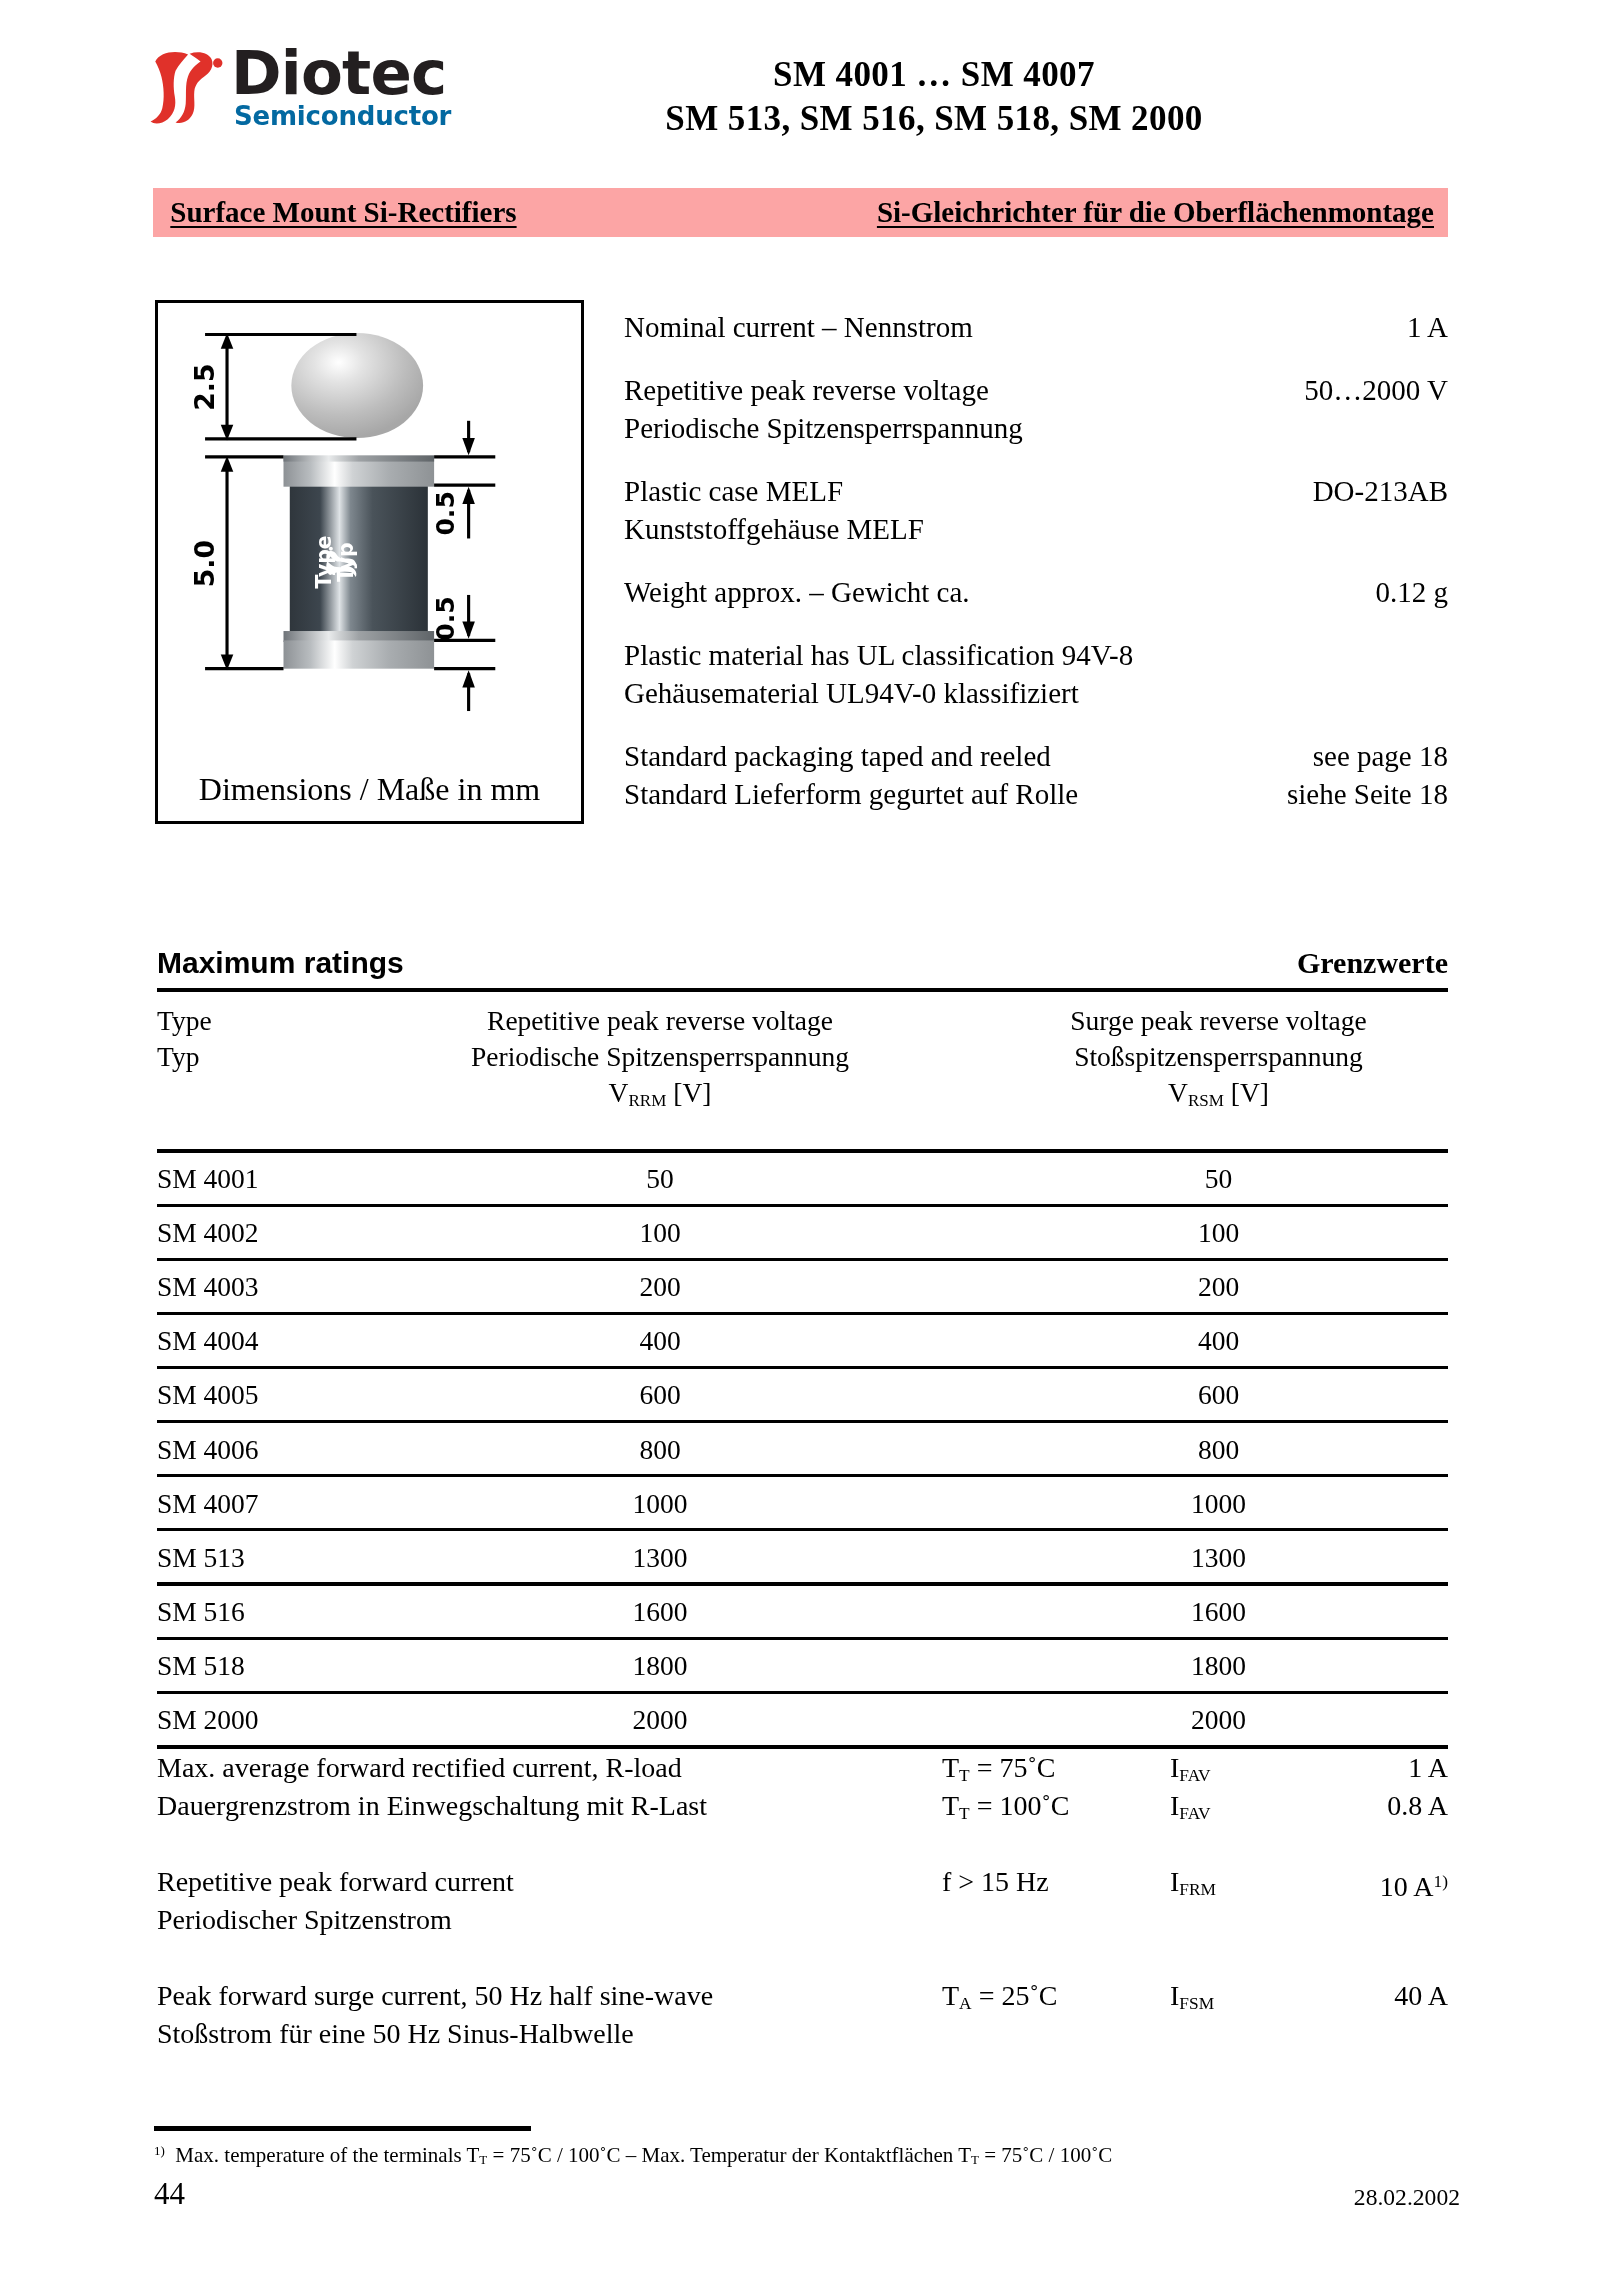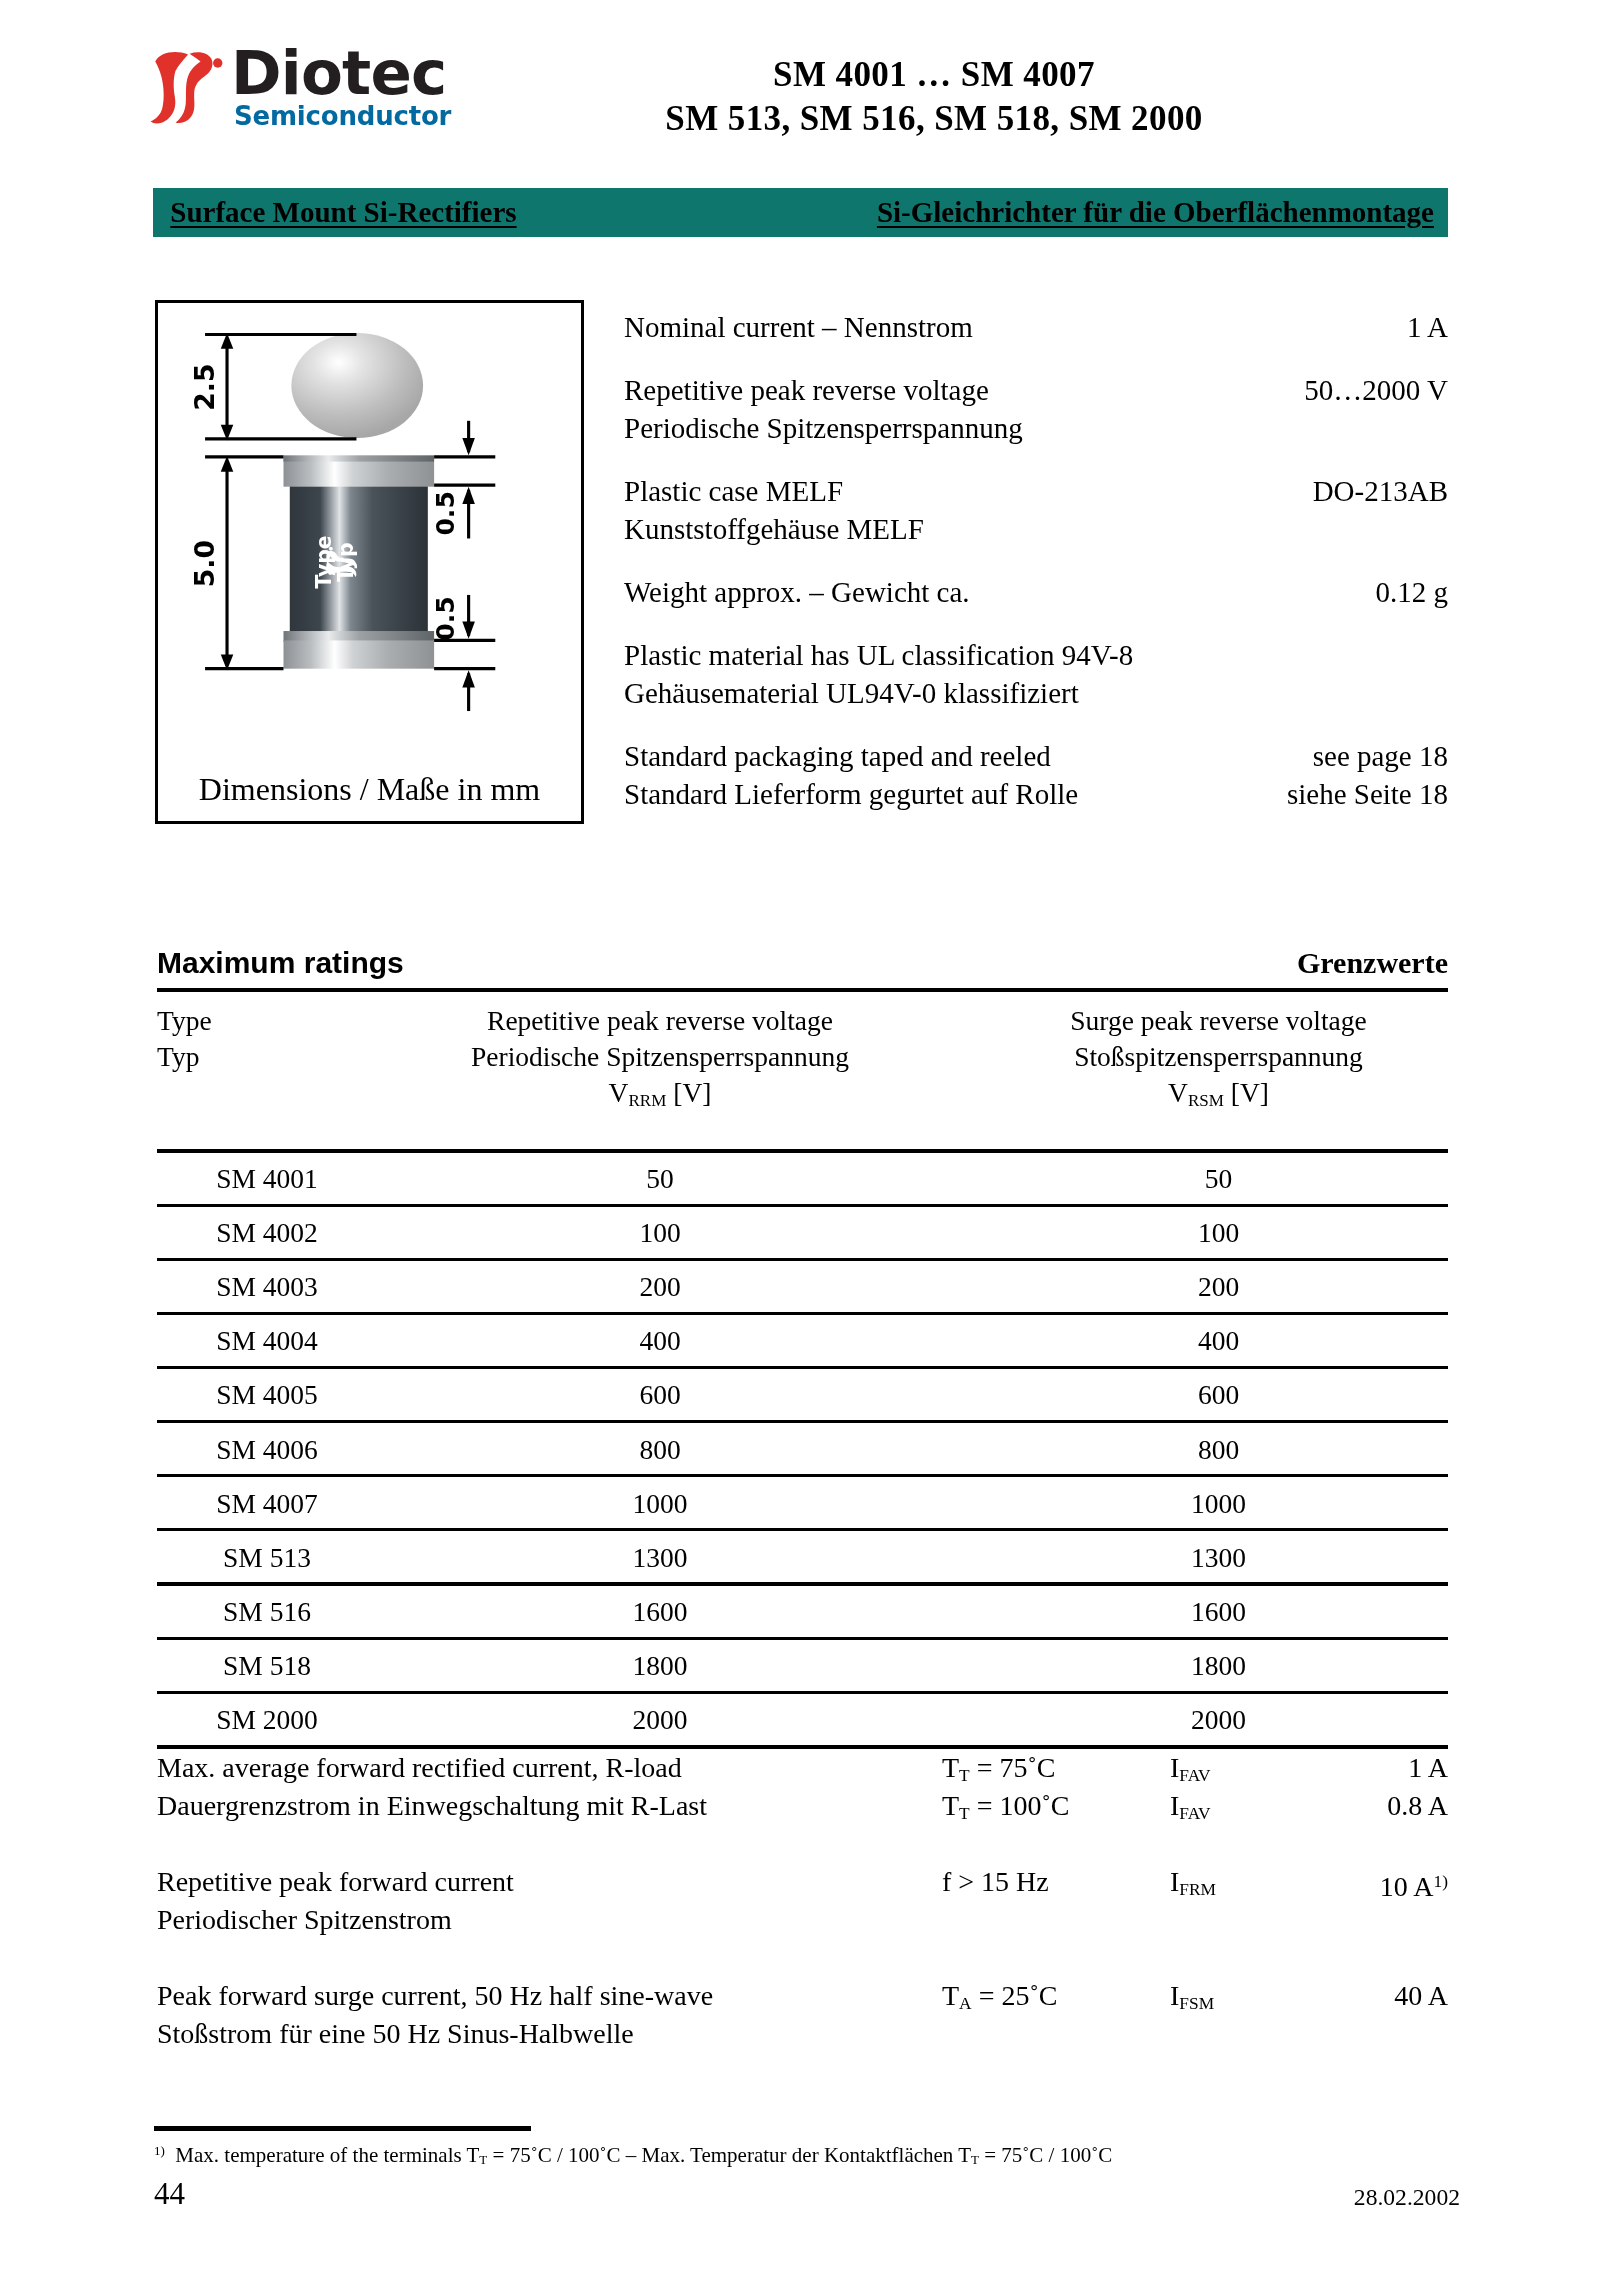--- a/index.html
+++ b/index.html
@@ -35,21 +35,21 @@
   }
   .title-line{
     font-family:"Liberation Serif", serif;
     font-weight:bold;font-size:35px;line-height:44px;
     letter-spacing:0.4px;
   }
 
   
   .band{
     position:absolute;left:153px;top:188px;width:1295px;height:49px;
-    background:#0f766e;
+    background:#fca5a5;
   }
   .band-l,.band-r{
     position:absolute;top:6.3px;
     font-family:"Liberation Serif", serif;
     font-weight:bold;font-size:29px;line-height:36px;
     text-decoration:underline;
     text-underline-offset:3.9px;
   }
   .band-l{left:17.3px;}
   .band-r{right:14px;}
@@ -98,21 +98,21 @@
   }
   .rt-head .c1{left:0;width:196px;text-align:left;}
   .rt-head .c2{left:228px;width:550px;}
   .rt-head .c3{left:832px;width:459px;}
 
   .rt-row{position:relative;height:51px;}
   .rt-row .cell{
     position:absolute;top:6.3px;
     font-family:"Liberation Serif", serif;font-size:27.5px;line-height:39px;
   }
-  .rt-row .k1{left:0;width:220px;text-align:center;}
+  .rt-row .k1{left:0;width:220px;text-align:left;}
   .rt-row .k2{left:228px;width:550px;text-align:center;}
   .rt-row .k3{left:832px;width:459px;text-align:center;}
 
   
   .params{position:absolute;left:157px;top:1749px;width:1291px;}
   .pgroup{margin-bottom:38px;}
   .prow{position:relative;height:38px;
     font-family:"Liberation Serif", serif;font-size:28px;line-height:38px;white-space:nowrap;}
   .p-desc{position:absolute;left:0;top:0;}
   .p-cond{position:absolute;left:785px;top:0;}

